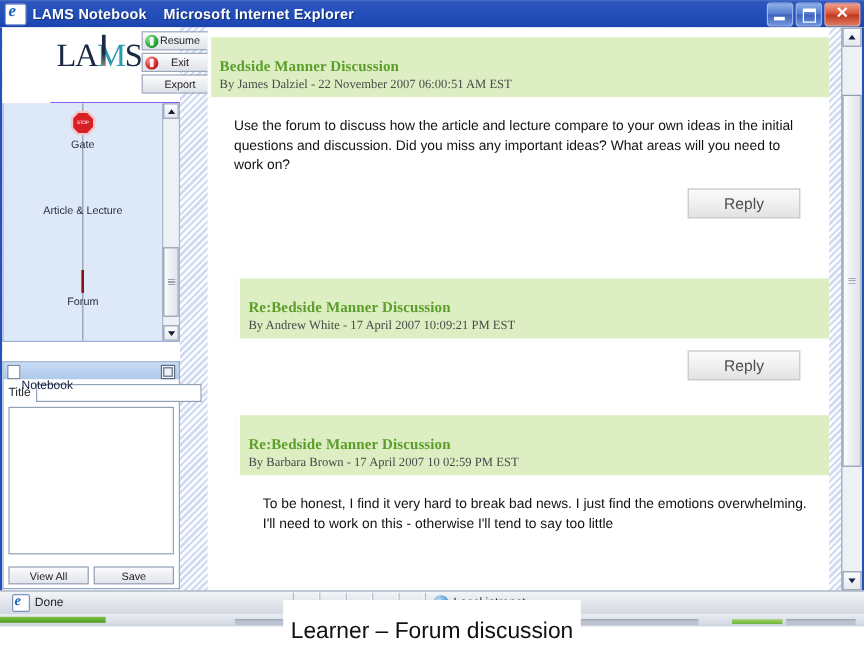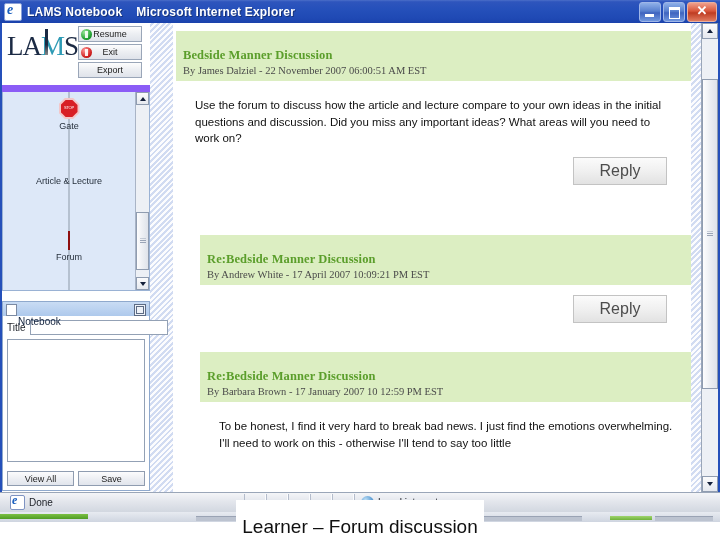--- a/index.html
+++ b/index.html
@@ -72,22 +72,23 @@
       rgba(255,255,255,.85) 0px, rgba(255,255,255,.85) 2px,
       rgba(205,216,240,.85) 2px, rgba(205,216,240,.85) 4px);
   }
 
   
   .lams-panel {
     position: absolute; left: 0; top: 0; width: 148px; height: 100%;
     background: #ffffff;
   }
   .lams-head {
-    position: relative; height: 62px; border-bottom: 7px solid #8b5cf6;
+    position: relative; height: 62px; border-bottom: 1px solid #8b5cf6;
     background: #ffffff;
+    margin-left: 40px;
   }
   .lams-logo {
     position: absolute; left: 5px; top: 8px;
     font-family: "Liberation Serif", serif;
     font-size: 27px; letter-spacing: -1px; color: #1b2a44; font-weight: 500;
   }
   .lams-logo .teal { color: #2e9bb5; }
   .lams-logo .pen {
     position: absolute; left: 38px; top: -2px; width: 3px; height: 26px;
     background: linear-gradient(180deg,#1b2a44 0%,#1b2a44 60%,#888 100%);
@@ -260,21 +261,21 @@
   .post-meta { color: #4a4a4a; font-size: 10.5px; }
   .post-body {
     padding: 16px 18px 0 22px; font-size: 11.5px; color: #111111;
     line-height: 1.45;
   }
   .post-actions { padding: 10px 24px 14px 0; text-align: right; }
   .reply-btn {
     display: inline-block; min-width: 72px; padding: 4px 10px;
     background: linear-gradient(180deg,#fbfbfb 0%,#f0f0f0 50%,#e2e2e2 100%);
     border: 1px solid #c3c3c3;
-    font-size: 16px; color: #4d4d4d; text-align: center;
+    font-size: 13px; color: #4d4d4d; text-align: center;
   }
 
   
   .statusbar {
     position: absolute; left: 0; top: 492px; width: 720px; height: 20px;
     background: linear-gradient(180deg,#f4f5f8 0%,#e3e6ec 45%,#d2d7e0 100%);
     border-top: 1px solid #9aa6b8; box-sizing: border-box;
     display: flex; align-items: center;
   }
   .sb-left { display: flex; align-items: center; padding-left: 10px; flex: 1; }
@@ -464,21 +465,21 @@
           <div class="post-meta">By Andrew White - 17 April 2007 10:09:21 PM EST</div>
         </div>
         <div class="post-actions">
           <span class="reply-btn">Reply</span>
         </div>
       </div>
 
       <div class="post" style="margin:15px 0 0 24px;">
         <div class="post-head">
           <div class="post-title">Re:Bedside Manner Discussion</div>
-          <div class="post-meta">By Barbara Brown - 17 January 2007 10 12:59 PM EST</div>
+          <div class="post-meta">By Barbara Brown - 17 April 2007 10 02:59 PM EST</div>
         </div>
         <div class="post-body">To be honest, I find it very hard to break bad news. I just find the emotions overwhelming. I'll need to work on this - otherwise I'll tend to say too little</div>
       </div>
     </div>
 
     <div class="vscroll" style="right:0;width:17px;border-left:1px solid #9aa6b8;">
       <div class="vs-btn up" style="width:16px;height:16px;">
           <span class="arr"></span>
         </div>
       <div class="vs-thumb" style="width:16px;top:56px;height:310px;">

